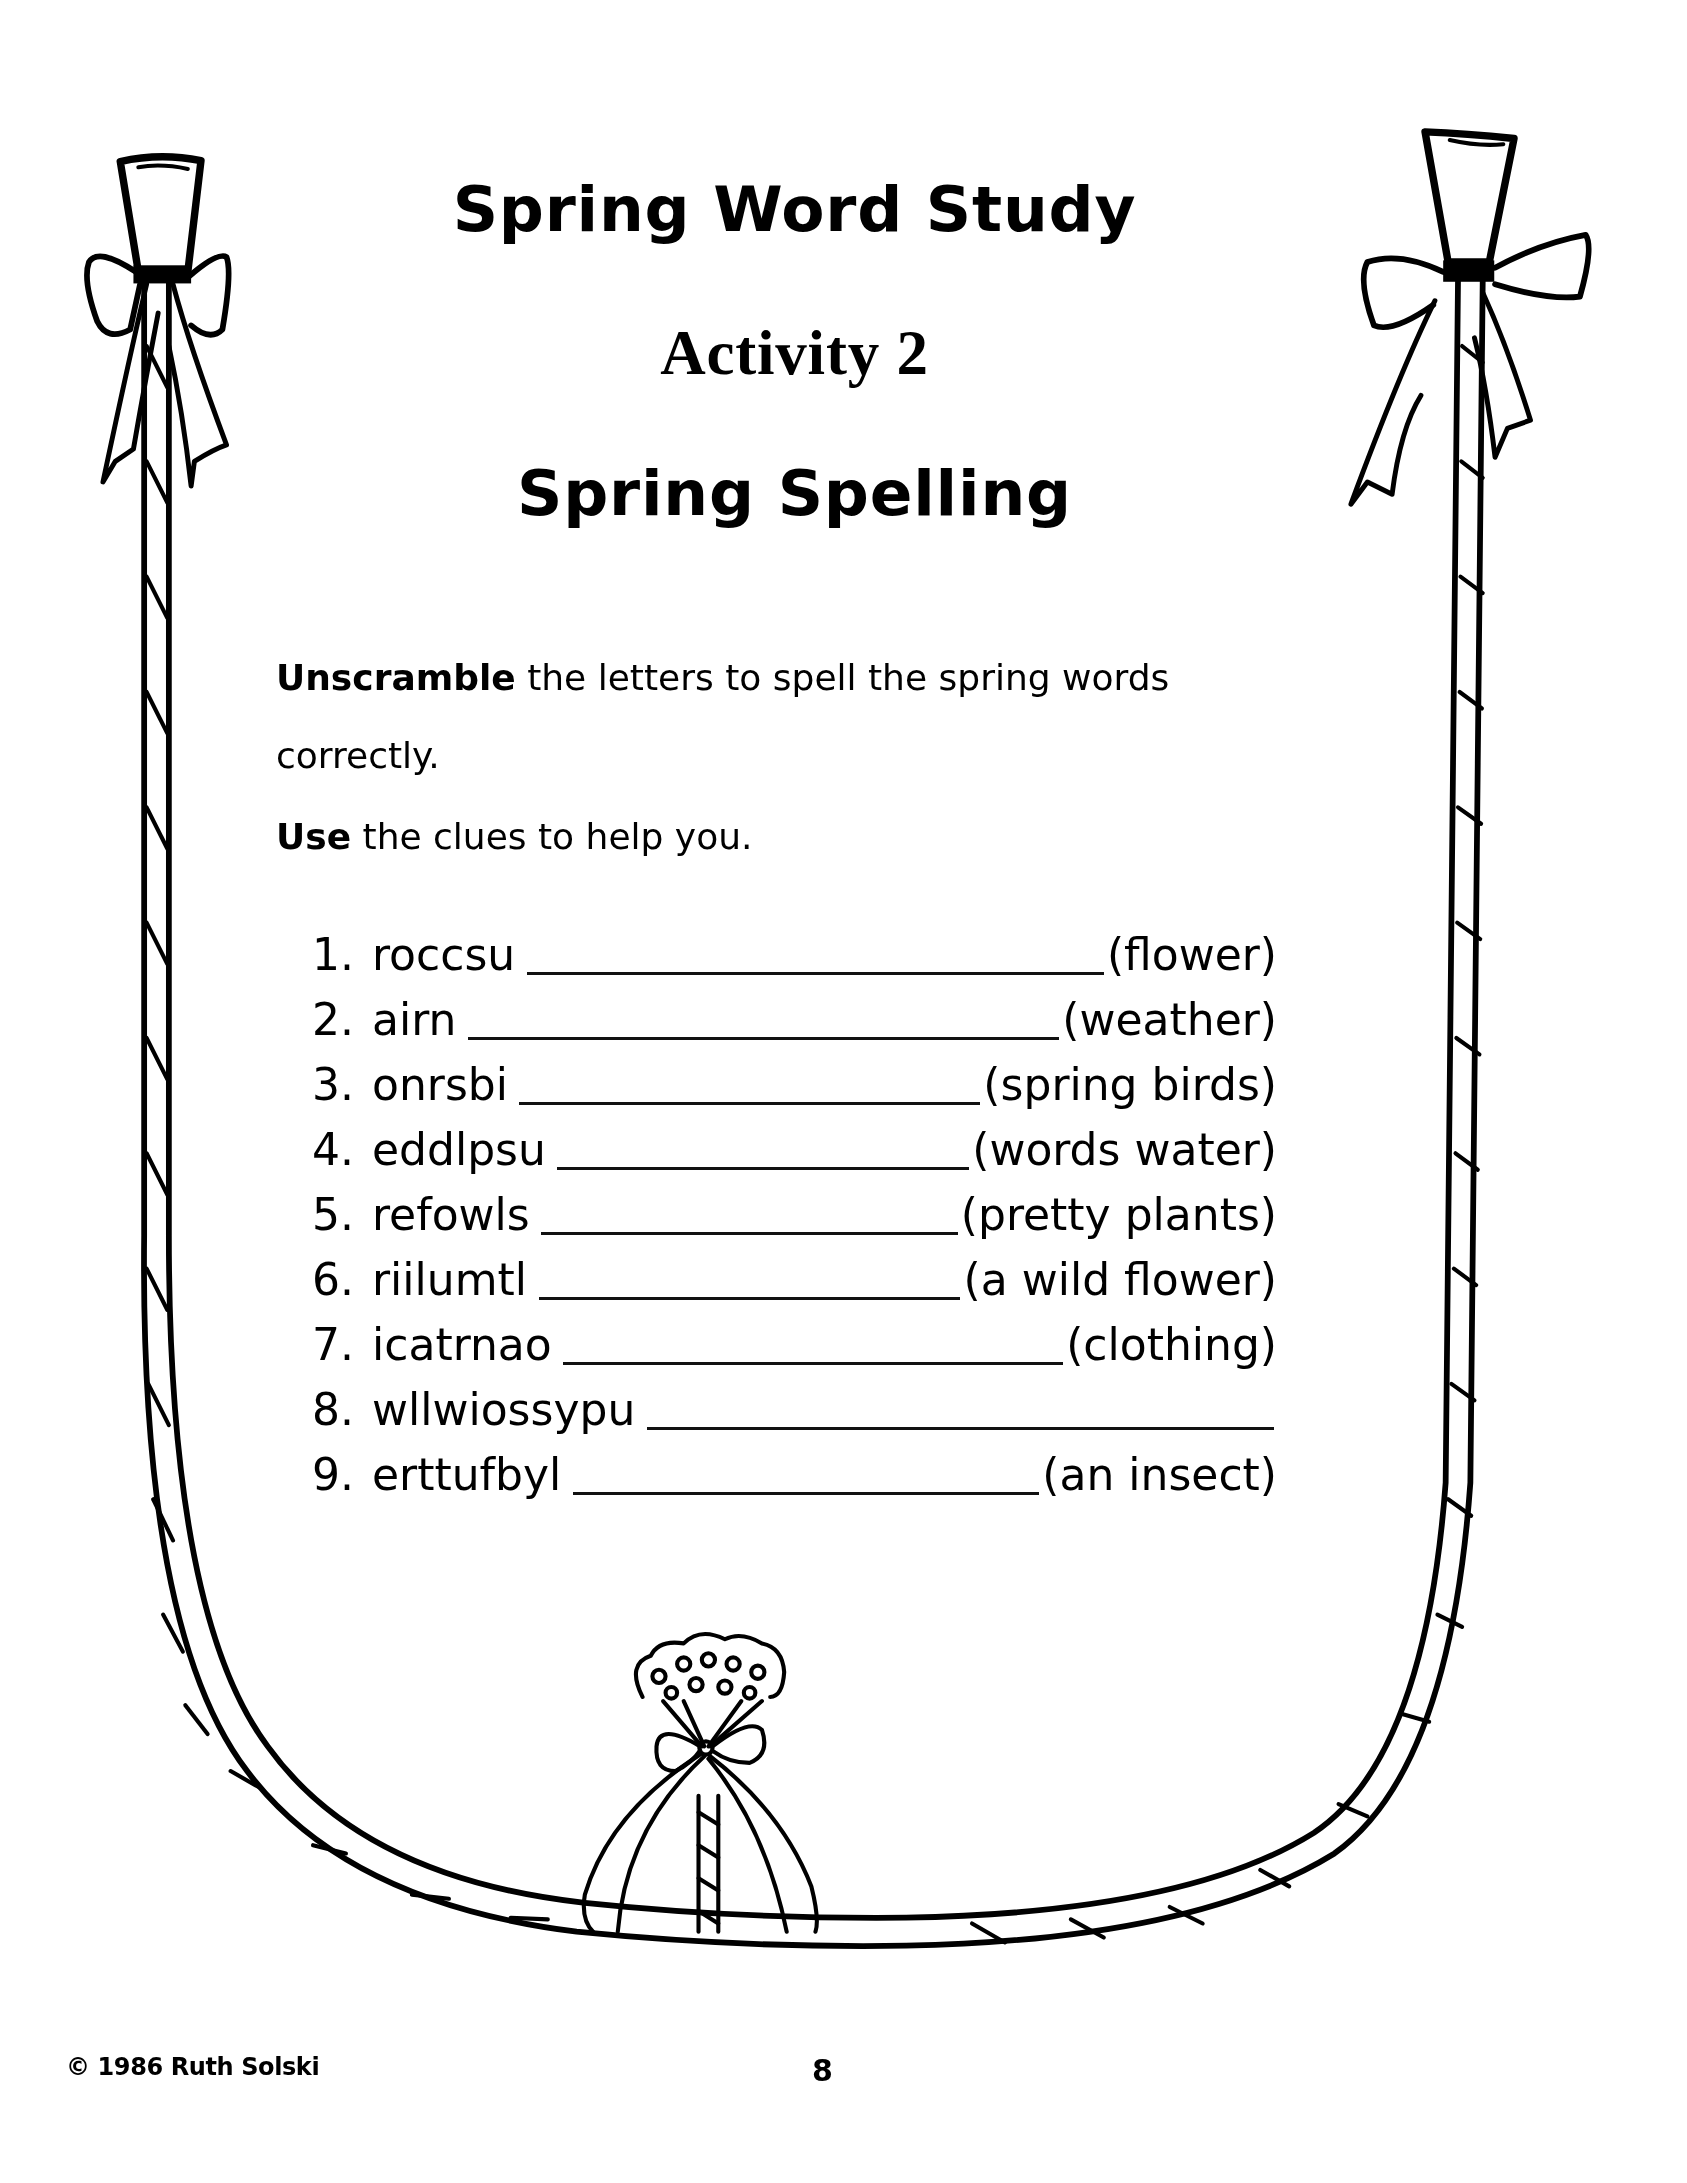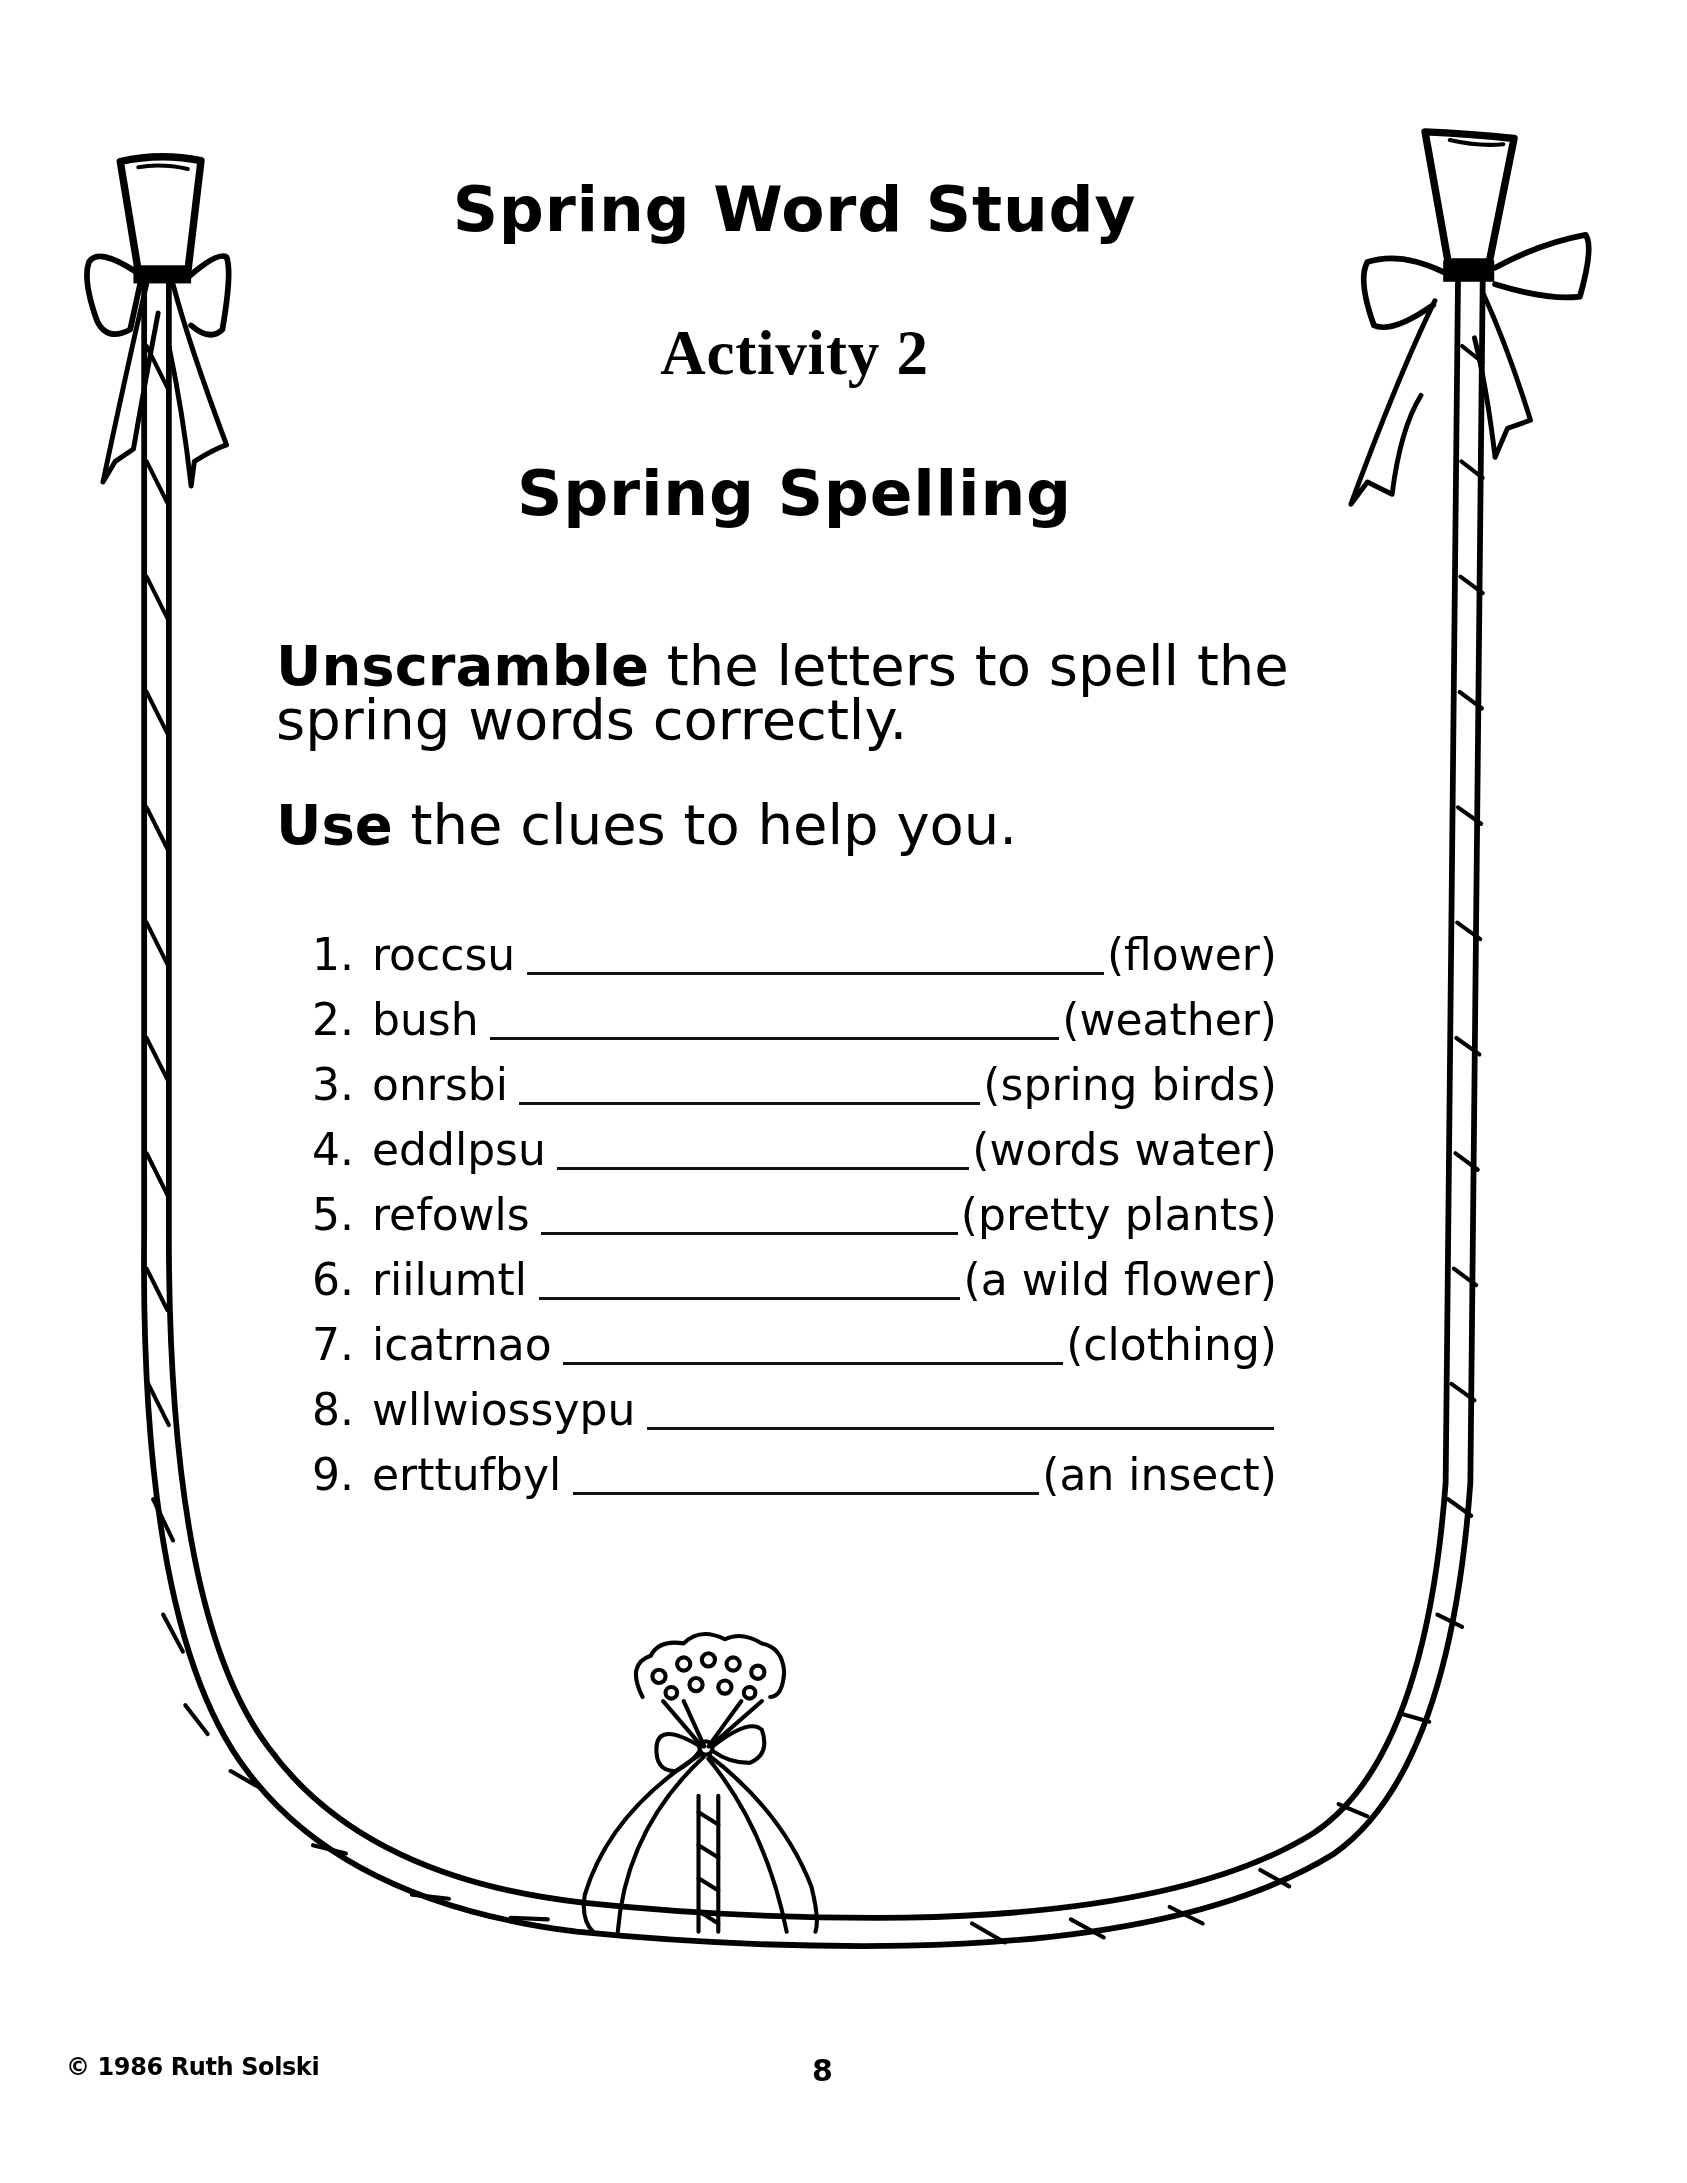--- a/index.html
+++ b/index.html
@@ -4,21 +4,21 @@
 <style>
   html, body { margin: 0; padding: 0; background: #ffffff; }
   body { width: 1687px; height: 2183px; position: relative; overflow: hidden;
          font-family: "DejaVu Sans", "Liberation Sans", sans-serif; color: #000; }
   .frame { position: absolute; left: 0; top: 0; width: 1687px; height: 2183px; }
   .title { position: absolute; left: 0; width: 1549px; text-align: center;
            font-weight: bold; font-size: 63px; letter-spacing: 0.8px; padding-left: 20px; }
   .t1 { top: 173px; }
   .t2 { top: 317px; font-family: Liberation Serif, serif; }
   .t3 { top: 457px; }
-  .instr { position: absolute; left: 276px; font-size: 56px; line-height: 54px; width: 1030px; }
+  .instr { position: absolute; left: 276px; font-size: 36px; line-height: 78px; width: 1030px; }
   .instr b { font-weight: bold; }
   .i1 { top: 639px; }
   .i2 { top: 798px; }
   .list { position: absolute; left: 272px; top: 915px; width: 1005px; }
   .item { position: relative; height: 65px; display: flex; align-items: flex-end;
           font-size: 44px; white-space: nowrap; }
   .num { width: 82px; text-align: right; padding-right: 18px; }
   .word { }
   .blank { flex: 1; border-bottom: 3.3px solid #111; margin: 0 3.3px 5px 11.5px; height: 8.2px; }
   .clue { }
@@ -136,21 +136,21 @@
 
 <div class="list">
   <div class="item">
       <span class="num">1.</span>
       <span class="word">roccsu</span>
       <span class="blank"></span>
       <span class="clue">(flower)</span>
     </div>
   <div class="item">
       <span class="num">2.</span>
-      <span class="word">bush</span>
+      <span class="word">airn</span>
       <span class="blank"></span>
       <span class="clue">(weather)</span>
     </div>
   <div class="item">
       <span class="num">3.</span>
       <span class="word">onrsbi</span>
       <span class="blank"></span>
       <span class="clue">(spring birds)</span>
     </div>
   <div class="item">

